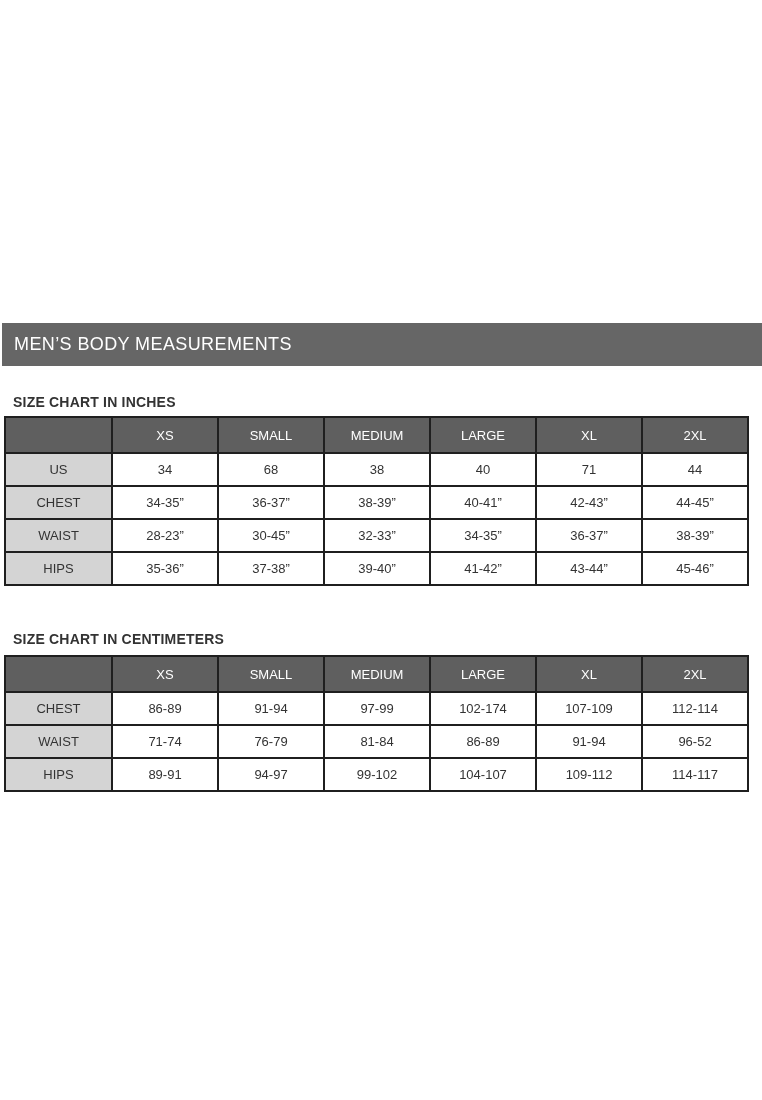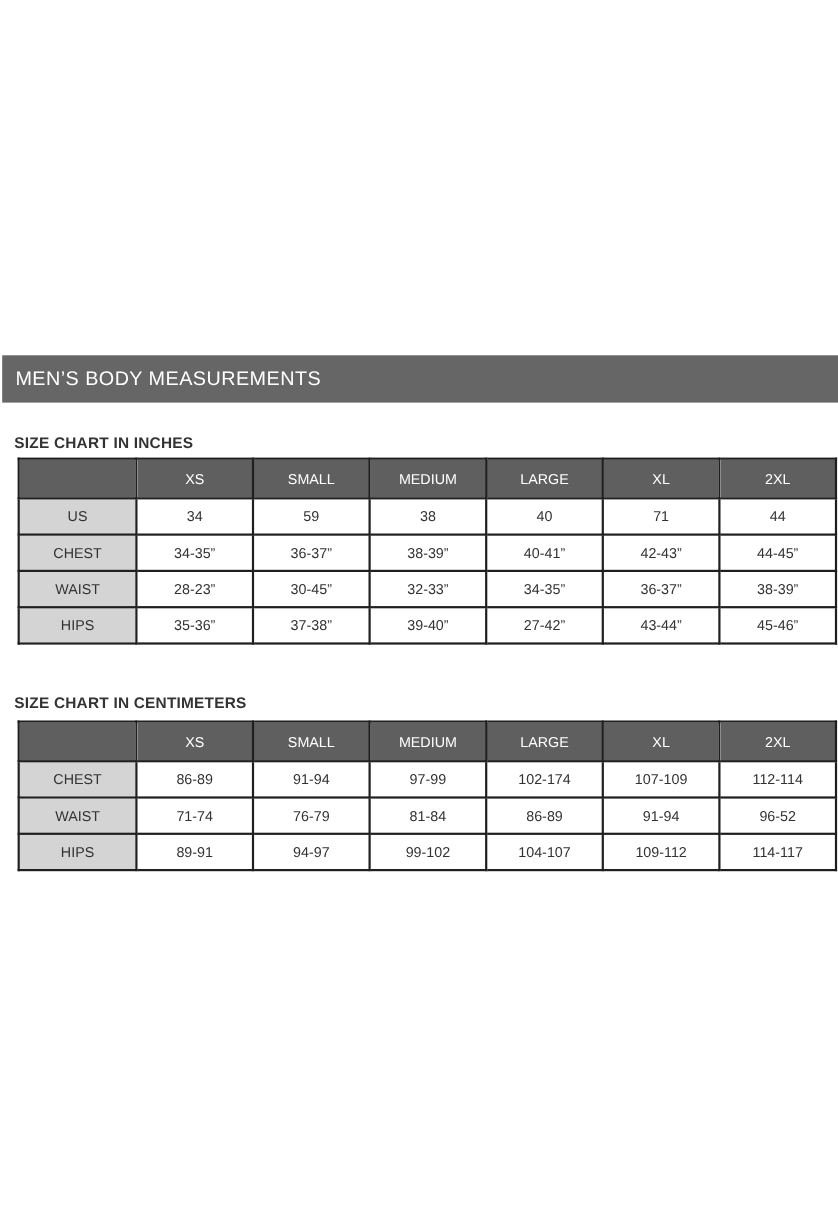--- a/index.html
+++ b/index.html
@@ -36,21 +36,21 @@
     color: #333333;
     font-size: 14px;
     font-weight: bold;
     letter-spacing: 0.2px;
   }
   .heading-inches { top: 394px; }
   .heading-cm { top: 631px; }
 
   table.size-table {
     position: absolute;
-    left: 16px;
+    left: 4px;
     width: 745px;
     border-collapse: collapse;
     table-layout: fixed;
   }
   .table-inches { top: 416px; }
   .table-cm { top: 655px; }
 
   .size-table th,
   .size-table td {
     border: 2px solid #1f1f1f;
@@ -107,21 +107,21 @@
         <th>MEDIUM</th>
         <th>LARGE</th>
         <th>XL</th>
         <th>2XL</th>
       </tr>
     </thead>
     <tbody>
       <tr>
         <td class="row-label">US</td>
         <td>34</td>
-        <td>59</td>
+        <td>68</td>
         <td>38</td>
         <td>40</td>
         <td>71</td>
         <td>44</td>
       </tr>
       <tr>
         <td class="row-label">CHEST</td>
         <td>34-35”</td>
         <td>36-37”</td>
         <td>38-39”</td>
@@ -136,21 +136,21 @@
         <td>32-33”</td>
         <td>34-35”</td>
         <td>36-37”</td>
         <td>38-39”</td>
       </tr>
       <tr>
         <td class="row-label">HIPS</td>
         <td>35-36”</td>
         <td>37-38”</td>
         <td>39-40”</td>
-        <td>27-42”</td>
+        <td>41-42”</td>
         <td>43-44”</td>
         <td>45-46”</td>
       </tr>
     </tbody>
   </table>
 
   <div class="section-heading heading-cm">SIZE CHART IN CENTIMETERS</div>
 
   <table class="size-table table-cm">
     <colgroup>

